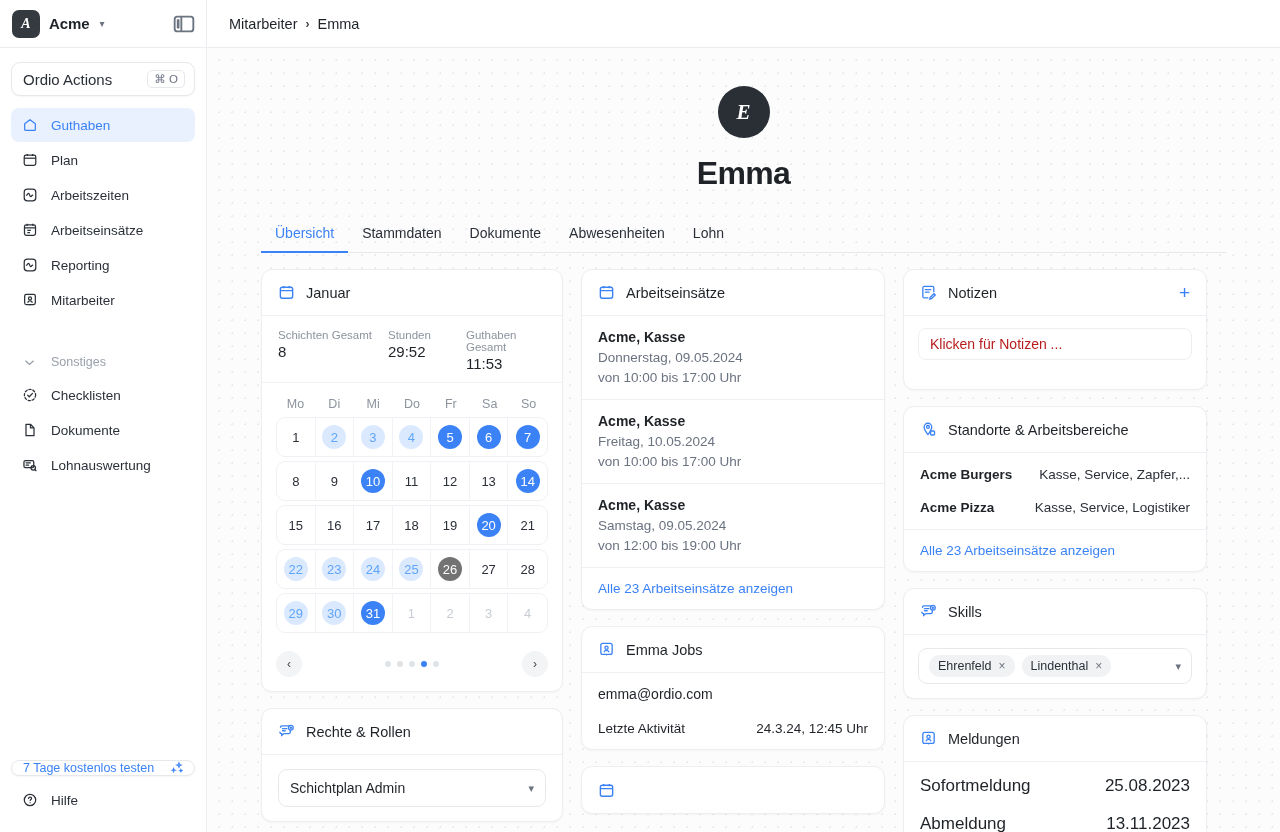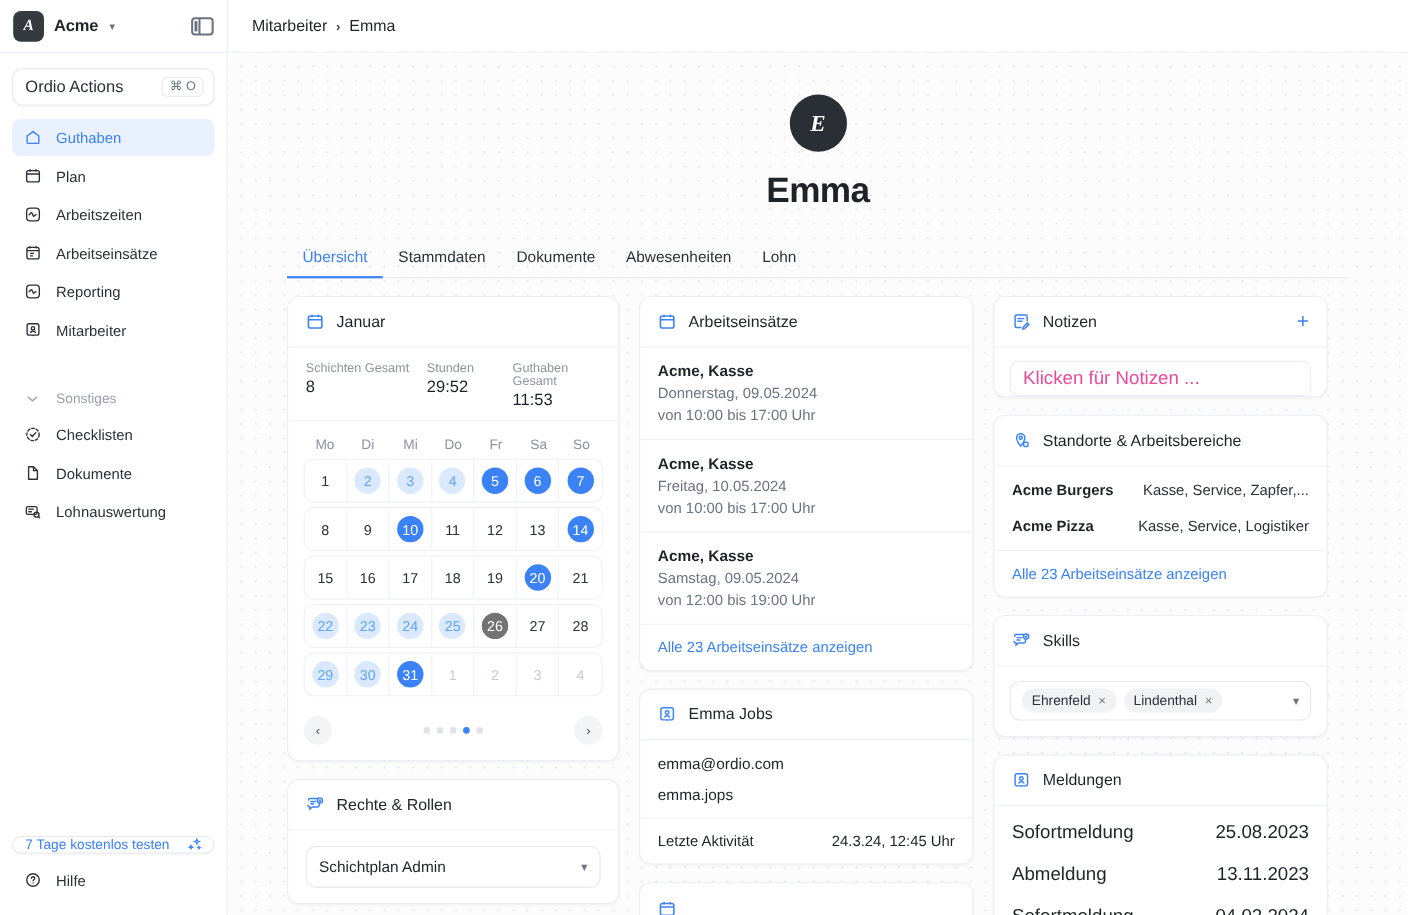--- a/index.html
+++ b/index.html
@@ -214,24 +214,24 @@
   .job-row.last { padding: 6px 16px 13px 16px; border-bottom: 1px solid #eff0f3; }
   .kv {
     display: flex; align-items: center; padding: 13px 16px;
     font-size: 13.5px;
   }
   .kv .k { color: #1f2328; }
   .kv .v { margin-left: auto; color: #1f2328; }
 
   
   .note-input {
-    margin: 12px 14px 0 14px; height: 32px;
+    margin: 12px 14px 29px 14px; height: 32px;
     border: 1px solid #eceef1; border-radius: 8px;
     display: flex; align-items: center; padding: 0 11px;
-    font-size: 17px; color: #ec4899; cursor: text; background:#fff;
+    font-size: 14px; color: #b91c1c; cursor: text; background:#fff;
   }
 
   
   .loc-row {
     display: flex; align-items: center; padding: 9px 16px;
     font-size: 13.5px;
   }
   .loc-row.first { padding-top: 14px; }
   .loc-row.last { padding-bottom: 14px; border-bottom: 1px solid #eff0f3; }
   .loc-name { font-weight: 700; color: #1f2328; }
@@ -668,21 +668,20 @@
                 <svg viewBox="0 0 18 18" fill="none" stroke="currentColor" stroke-width="1.4">
                     <rect x="3" y="2.6" width="12" height="11.6" rx="2"></rect>
                     <circle cx="9" cy="7.2" r="1.7"></circle>
                     <path d="M6.3 12c.5-1.3 1.5-2 2.7-2s2.2.7 2.7 2"></path>
                     <path d="M8 14.2h2l-1 1.4z" fill="currentColor" stroke="none"></path>
                   </svg>
               </span>
               <span class="card-title">Emma Jobs</span>
             </div>
             <div class="job-row">emma@ordio.com</div>
-            <div class="job-row last">emma.jops</div>
             <div class="kv">
               <span class="k">Letzte Aktivität</span>
               <span class="v">24.3.24, 12:45 Uhr</span>
             </div>
           </div>
 
           <div class="card">
             <div class="card-head-stub">
               <span class="ic" style="color:#3b82f6;display:flex;">
                 <svg width="17" height="17" viewBox="0 0 18 18" fill="none" stroke="currentColor" stroke-width="1.5">

